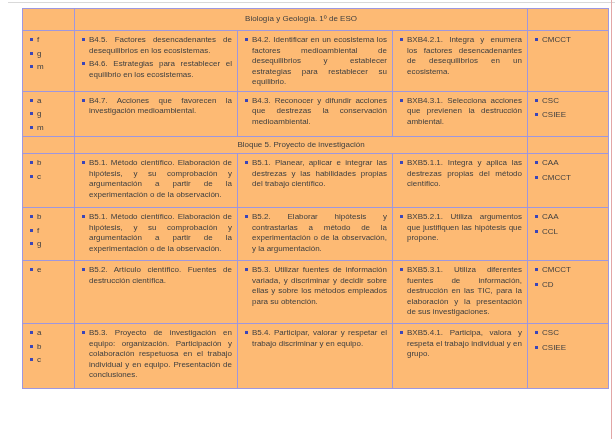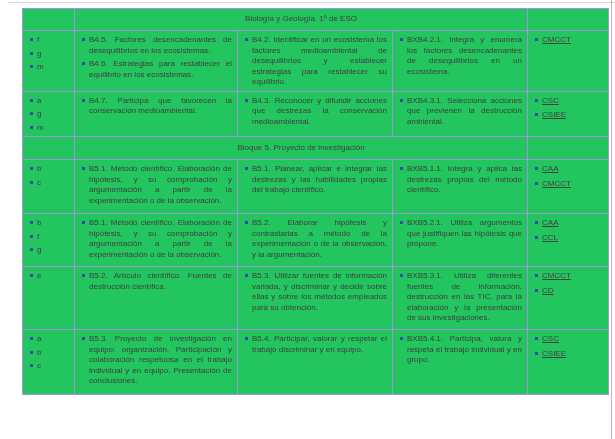--- a/index.html
+++ b/index.html
@@ -18,44 +18,44 @@
   table.curriculum {
     position:absolute; left:22px; top:8px; width:586px;
     border-collapse:collapse; table-layout:fixed;
   }
   td {
     border:1px solid #9e97de;
     vertical-align:top;
     padding:4px 5px 3px 6px;
     font-size:8px;
     line-height:10.5px;
-    background:#22c55e;
+    background:#fdba74;
   }
   tr.title-row td, tr.header-row td, tr.section-row td {
     text-align:center; vertical-align:middle; padding:2px 3px;
   }
   tr.title-row { height:22px; }
   tr.header-row { height:25px; }
   tr.header-row td { font-size:8.5px; }
-  tr.section-row { height:23px; }
+  tr.section-row { height:17px; }
   tr.r1 { height:57px; }
   tr.r2 { height:43px; }
   tr.r3 { height:54px; }
   tr.r4 { height:53px; }
   tr.r5 { height:63px; }
   tr.r6 { height:65px; }
 
   .li { position:relative; padding-left:8px; margin-bottom:3px; text-align:justify; }
   .li:last-child { margin-bottom:0; }
   .li .bullet {
     position:absolute; left:1px; top:3px;
     width:3px; height:3px; background:#3a45b8;
   }
   td.objetivos-cell .li, td.competencias-cell .li { text-align:left; }
-  td.competencias-cell .li { margin-bottom:4px;text-decoration:underline; }
+  td.competencias-cell .li { margin-bottom:4px; }
 </style>
 </head>
 <body>
 
 <div class="top-edge-line"></div>
 <div class="page-edge-line"></div>
 
 <table class="curriculum">
   <colgroup>
     <col style="width:52px">
@@ -94,21 +94,21 @@
         </td>
   </tr>
 
   <tr class="r2">
     <td class="objetivos-cell">
           <div class="li"><span class="bullet"></span><span>a</span></div>
           <div class="li"><span class="bullet"></span><span>g</span></div>
           <div class="li"><span class="bullet"></span><span>m</span></div>
         </td>
     <td class="contenidos-cell">
-          <div class="li"><span class="bullet"></span><span>B4.7. Participa que favorecen la conservación medioambiental.</span></div>
+          <div class="li"><span class="bullet"></span><span>B4.7. Acciones que favorecen la investigación medioambiental.</span></div>
         </td>
     <td class="criterios-cell">
           <div class="li"><span class="bullet"></span><span>B4.3. Reconocer y difundir acciones que destrezas la conservación medioambiental.</span></div>
         </td>
     <td class="estandares-cell">
           <div class="li"><span class="bullet"></span><span>BXB4.3.1. Selecciona acciones que previenen la destrucción ambiental.</span></div>
         </td>
     <td class="competencias-cell">
           <div class="li"><span class="bullet"></span><span>CSC</span></div>
           <div class="li"><span class="bullet"></span><span>CSIEE</span></div>

